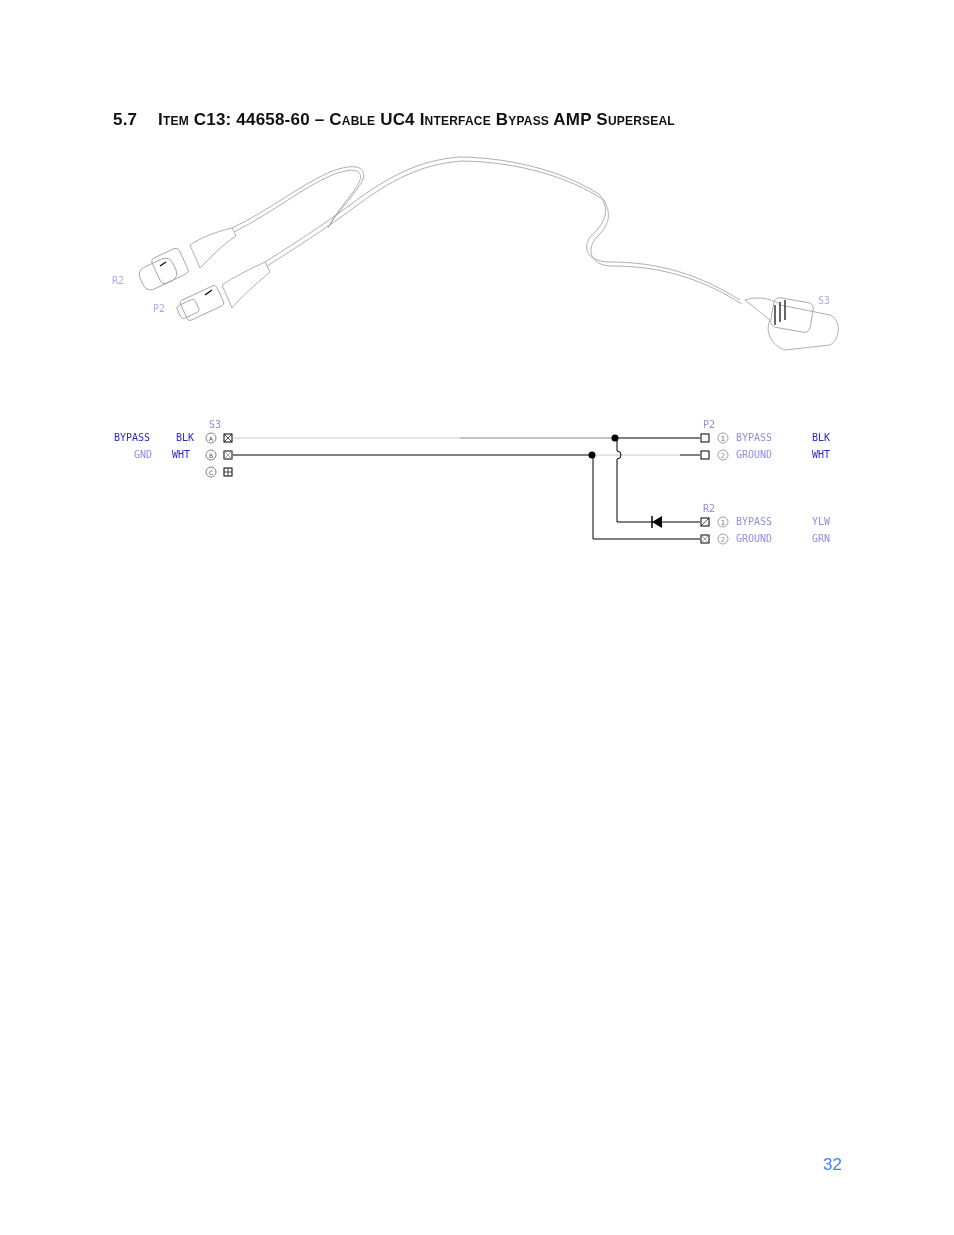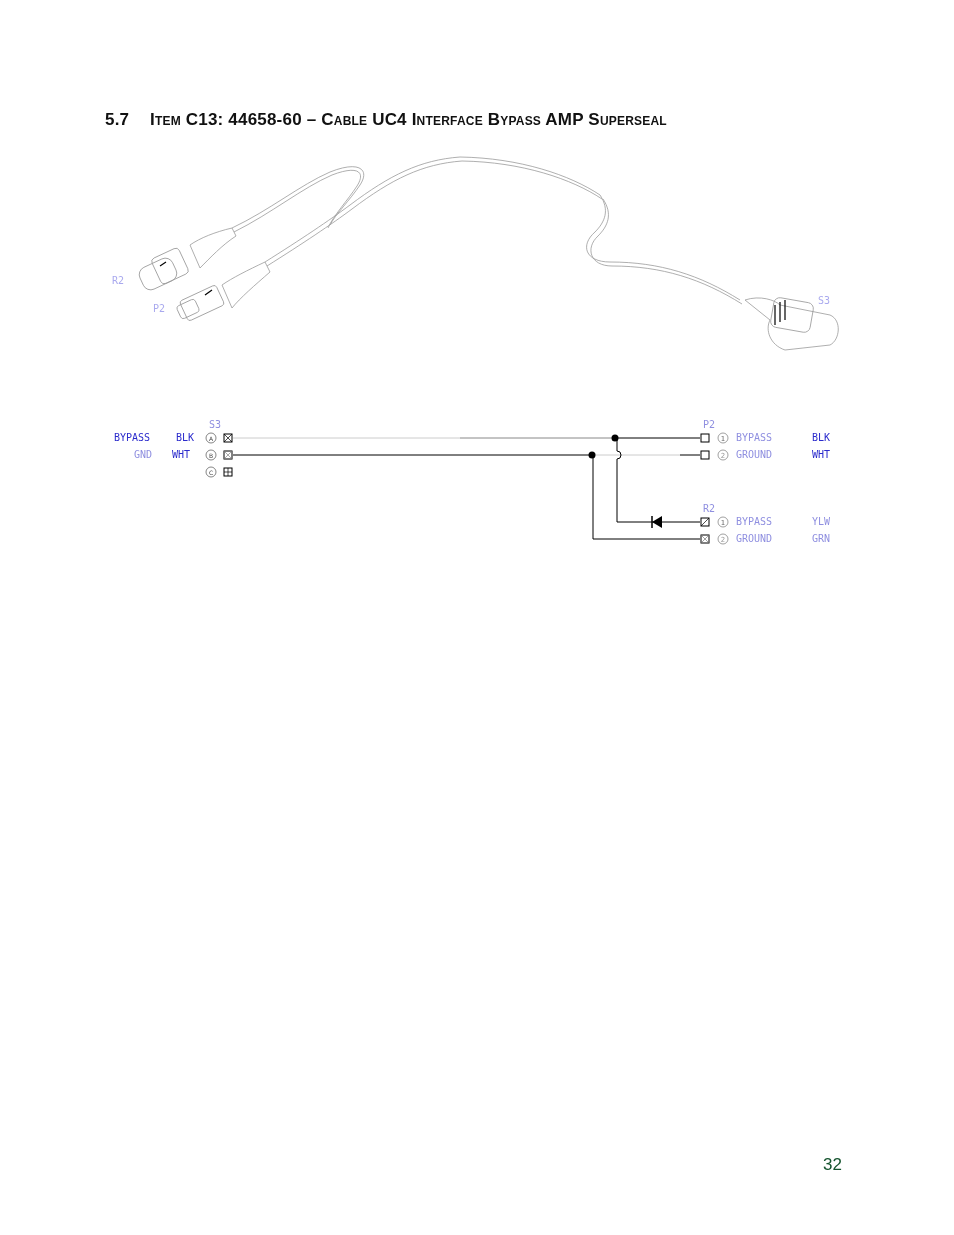--- a/index.html
+++ b/index.html
@@ -1,20 +1,20 @@
 <!DOCTYPE html>
 <html><head>
 <meta charset="utf-8">
 <style>
   html, body { margin: 0; padding: 0; background: #ffffff; }
   body { width: 954px; height: 1235px; position: relative; overflow: hidden; font-family: "Liberation Sans", sans-serif; }
-  .heading { position: absolute; left: 105px; top: 110px; font-family: "Liberation Sans", sans-serif; font-weight: bold; font-size: 17px; color: #111; letter-spacing: 0.2px; white-space: nowrap; }
+  .heading { position: absolute; left: 113px; top: 110px; font-family: "Liberation Sans", sans-serif; font-weight: bold; font-size: 17px; color: #111; letter-spacing: 0.2px; white-space: nowrap; }
   .heading .num { display: inline-block; width: 45px; }
   .heading .sc { font-variant: small-caps; }
-  .page-number { position: absolute; left: 823px; top: 1155px; font-size: 17px; color: #14532d; font-family: "Liberation Sans", sans-serif; }
+  .page-number { position: absolute; left: 823px; top: 1155px; font-size: 17px; color: #3b82f6; font-family: "Liberation Sans", sans-serif; }
   svg { position: absolute; left: 0; top: 0; }
   .cad { font-family: "DejaVu Sans Mono", monospace; font-size: 10px; }
   .lbl-dark { fill: #2a2acc; }
   .lbl-light { fill: #8f8fe0; }
   .conn-light { fill: #a9a9ee; }
 </style>
 </head>
 <body>
 
 <div class="heading">

